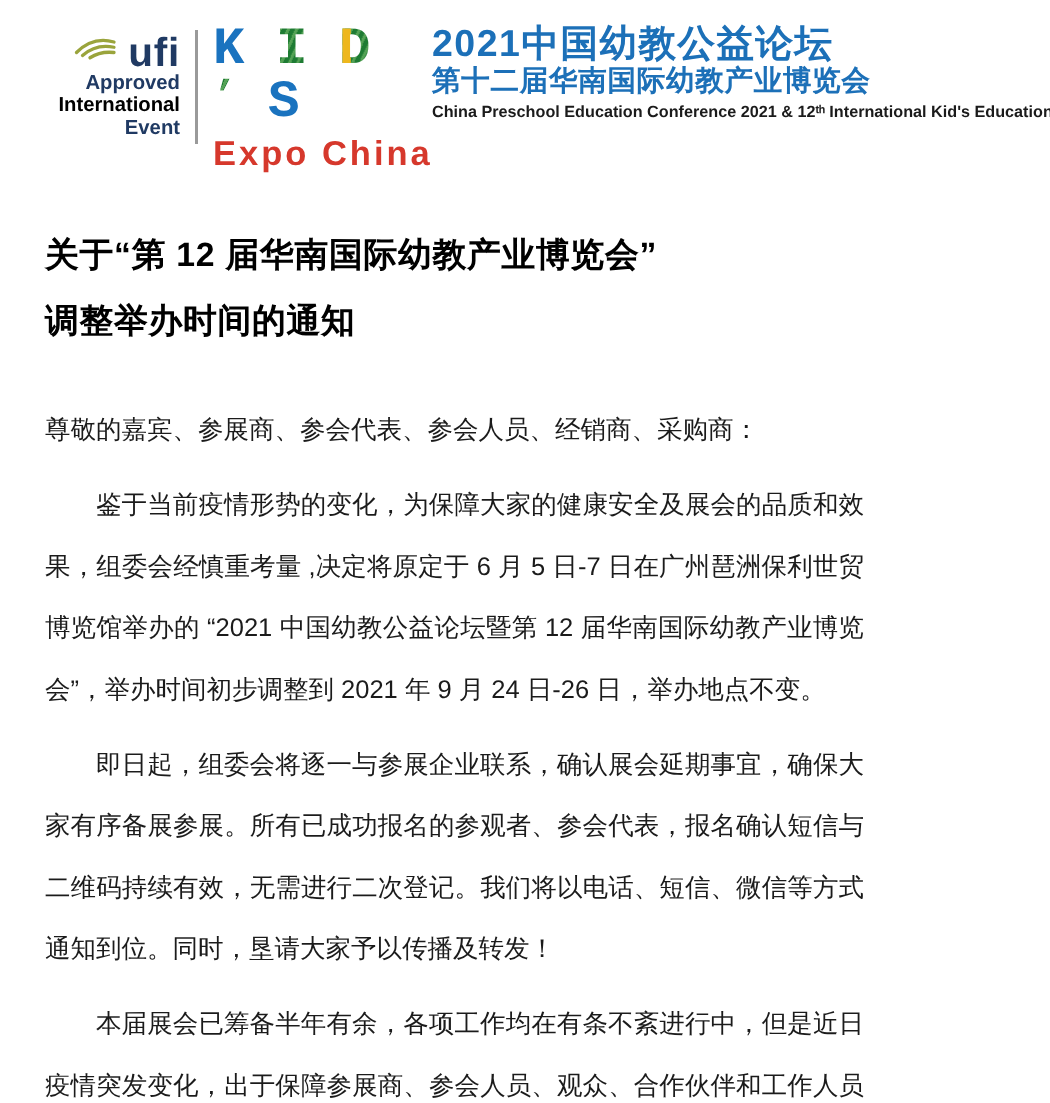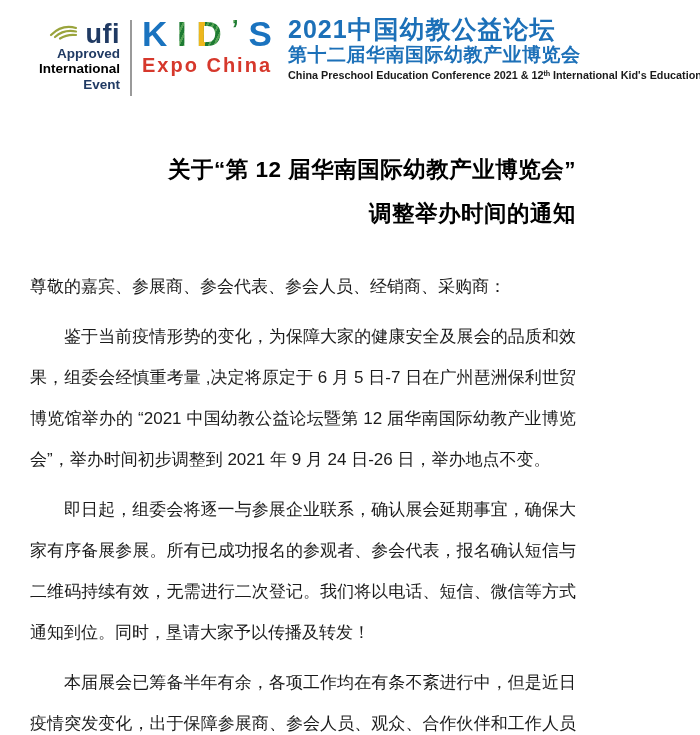--- a/index.html
+++ b/index.html
@@ -45,21 +45,21 @@
     margin: 6px 10px 0 10px;
     flex: none;
   }
 
   .kids-logo { flex: none; width: 136px; padding-top: 2px; }
   .kids-wordmark {
     font-weight: bold;
     font-size: 35px;
     line-height: 1;
     letter-spacing: 0px;
-    font-family: Liberation Sans, sans-serif;
+    font-family: Liberation Mono, monospace;
   }
   .kl { display: inline-block; }
   .kl-blue { color: #1a73bf; }
   .kl-stripe {
     background: repeating-linear-gradient(115deg, #1e7b33 0 3px, #54a255 3px 5px);
     -webkit-background-clip: text;
     background-clip: text;
     color: transparent;
   }
   .kl-d {
@@ -67,21 +67,21 @@
       linear-gradient(90deg, #eeb71d 0 36%, rgba(0,0,0,0) 36%),
       repeating-linear-gradient(115deg, #1e7b33 0 3px, #54a255 3px 5px);
     -webkit-background-clip: text;
     background-clip: text;
     color: transparent;
   }
   .kl-apos { font-size: 26px; vertical-align: top; }
   .kids-expo {
     color: #d6382c;
     font-weight: bold;
-    font-size: 20px;
+    font-size: 23px;
     letter-spacing: 2px;
     margin-top: 3px;
     white-space: nowrap;
   }
   .kids-cn {
     color: #d6382c;
     font-weight: bold;
     font-size: 13.5px;
     margin-top: 5px;
     letter-spacing: 1px;
@@ -99,21 +99,21 @@
   }
   .event-en {
     color: #1b1b1b; font-weight: bold; font-size: 10.8px;
     margin-top: 3px; white-space: nowrap; letter-spacing: 0;
   }
 
   
   .notice { padding: 0 28px 0 30px; }
   .notice-title {
     margin-top: 46px;
-    text-align: right;
+    text-align: left;
     font-size: 22.5px;
     font-weight: bold;
     color: #000;
     line-height: 44px;
     letter-spacing: 0.5px;
   }
   .notice-body { margin-top: 30px; font-size: 17px; line-height: 41px; color: #1b1b1b; }
   .salutation { text-align: justify; }
   .para {
     text-align: justify;

